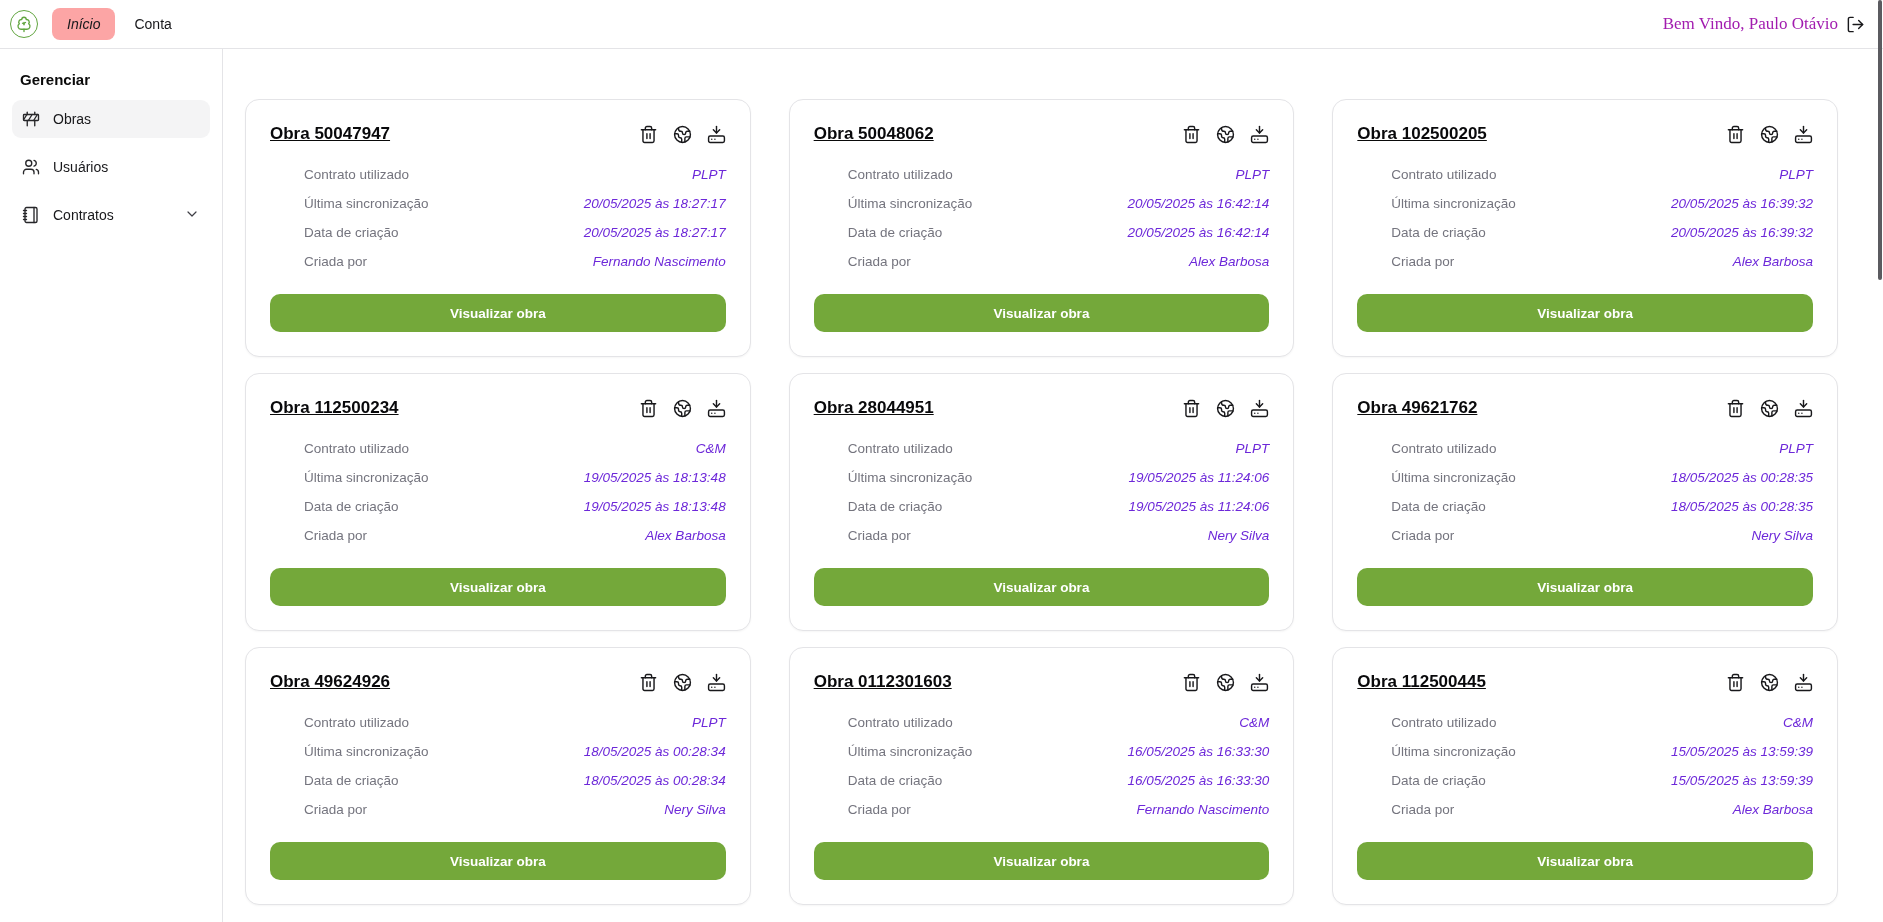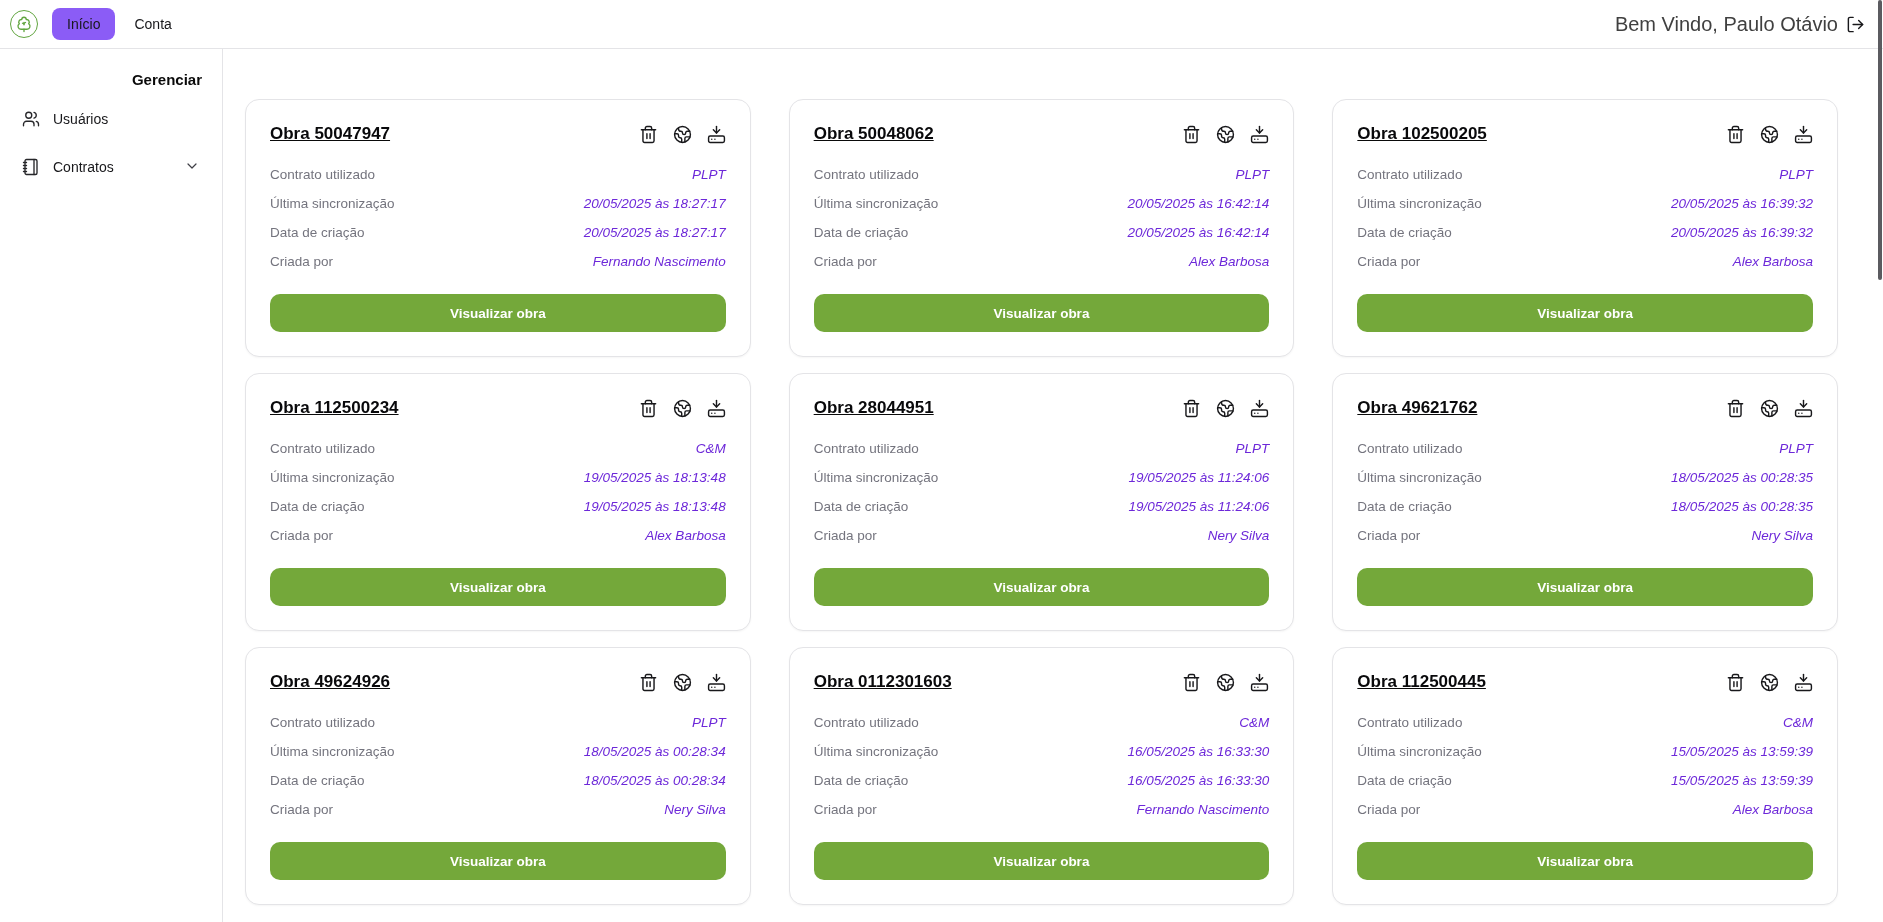--- a/index.html
+++ b/index.html
@@ -8,29 +8,29 @@
 
   
   .topbar { height:49px; display:flex; align-items:center; padding:0 18px 0 10px;
     border-bottom:1px solid #e4e4e7; background:#fff; }
   .logo { width:28px; height:28px; border:1.6px solid #61a53f; border-radius:50%;
     display:flex; align-items:center; justify-content:center; margin-right:14px; }
   .logo svg { width:18px; height:18px; stroke:#61a53f; }
   .top-tabs { display:flex; align-items:center; gap:4px; }
   .top-tab { font-size:14px; font-weight:500; color:#18181b; padding:8px 15px;
     border-radius:8px; cursor:pointer; background:transparent; border:none; }
-  .top-tab.active { background:#8b5cf6; }
+  .top-tab.active { background:#fca5a5;font-style:italic; }
   .top-right { margin-left:auto; display:flex; align-items:center; gap:8px; }
-  .welcome { font-size:20px; color:#404040; }
+  .welcome { font-size:17px; color:#a21caf;font-family:Liberation Serif, serif; }
   .icon-btn svg { width:19px; height:19px; stroke:#18181b; display:block; }
 
   
   .shell { display:flex; height:873px; }
   .sidebar { width:223px; border-right:1px solid #e4e4e7; padding:14px 12px; flex-shrink:0; }
-  .side-heading { font-size:15px; font-weight:700; color:#0a0a0a; padding:8px 8px 12px 8px;text-align:right; }
+  .side-heading { font-size:15px; font-weight:700; color:#0a0a0a; padding:8px 8px 12px 8px; }
   .side-item { display:flex; align-items:center; gap:13px; height:38px; padding:0 10px;
     border-radius:9px; font-size:14px; color:#18181b; margin-bottom:10px; cursor:pointer; }
   .side-item.active { background:#f4f4f5; }
   .side-item svg { width:18px; height:18px; stroke:#27272a; flex-shrink:0; }
   .side-item .spacer { flex:1; }
   .side-item .chev svg { width:16px; height:16px; stroke:#3f3f46; }
 
   
   .main { flex:1; padding:26px 45px 0 22px; overflow:hidden; }
   .page-title { font-size:30px; font-weight:700; letter-spacing:-0.4px; color:#09090b; }
@@ -39,21 +39,21 @@
     column-gap:38px; row-gap:16px; }
 
   .card { background:#fff; border:1px solid #e4e4e7; border-radius:14px; padding:24px;
     box-shadow:0 1px 2px rgba(0,0,0,0.04); }
   .card-head { display:flex; align-items:center; justify-content:space-between;text-decoration:underline; }
   .card-title { font-size:17px; font-weight:700; color:#09090b; }
   .card-actions { display:flex; align-items:center; gap:15px; }
   .card-actions svg { width:19px; height:19px; stroke:#18181b; display:block; cursor:pointer; }
   .card-rows { margin-top:16px; }
   .card-row { display:flex; align-items:center; justify-content:space-between;
-    height:29px; font-size:13.5px; }
+    height:29px; font-size:13.5px;margin-left:34px; }
   .card-row .lbl { color:#74747e; }
   .card-row .val { color:#6d28d9;font-style:italic; }
   .view-btn { margin-top:18px; width:100%; height:38px; border:none; border-radius:10px;
     background:#74a83a; color:#ffffff; font-size:13.5px; font-weight:700;
     font-family:"Liberation Sans",sans-serif; cursor:pointer; }
 
   
   .v-scroll { position:fixed; top:0; right:1px; width:4px; height:280px;
     background:#5b5b60; border-radius:2px; }
 
@@ -86,20 +86,33 @@
       </svg>
     </span>
   </div>
 </header>
 
 <div class="shell">
 
   <aside class="sidebar">
     <div class="side-heading">Gerenciar</div>
 
+    <div class="side-item active">
+      <svg viewBox="0 0 24 24">
+        <rect x="2" y="6" width="20" height="8" rx="1"></rect>
+        <path d="M7 14v7"></path>
+          <path d="M17 14v7"></path>
+        <path d="M7 3v3"></path>
+          <path d="M17 3v3"></path>
+        <path d="m8.5 14 5-8"></path>
+          <path d="m15.5 14 5-8"></path>
+          <path d="m2.2 13 4.3-7"></path>
+      </svg>
+      <span>Obras</span>
+    </div>
 
     <div class="side-item">
       <svg viewBox="0 0 24 24">
         <path d="M16 21v-2a4 4 0 0 0-4-4H6a4 4 0 0 0-4 4v2"></path>
         <circle cx="9" cy="7" r="4"></circle>
         <path d="M22 21v-2a4 4 0 0 0-3-3.87"></path>
         <path d="M16 3.13a4 4 0 0 1 0 7.75"></path>
       </svg>
       <span>Usuários</span>
     </div>

